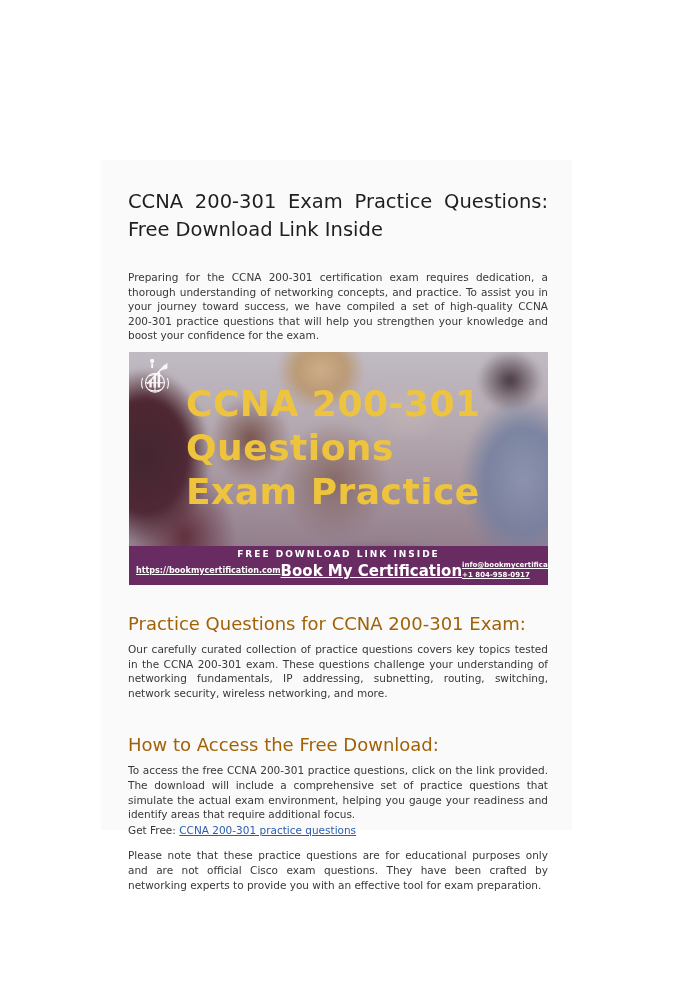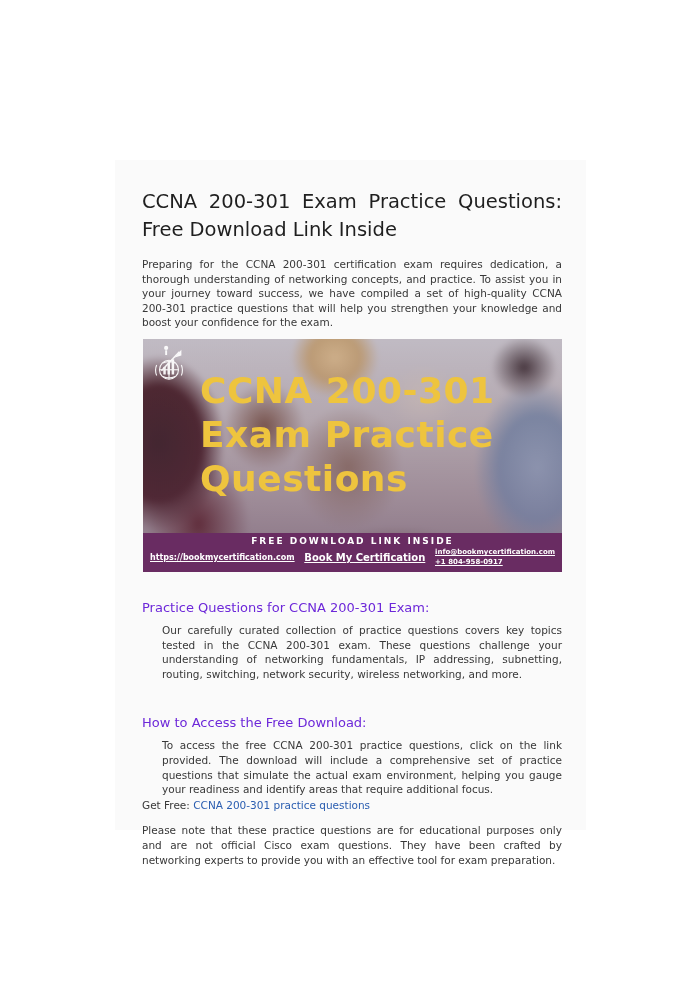--- a/index.html
+++ b/index.html
@@ -1,31 +1,31 @@
 <!DOCTYPE html>
 <html><head>
 <meta charset="utf-8">
 <style>
   * { margin: 0; padding: 0; box-sizing: border-box; }
   html, body { width: 700px; background: #ffffff; font-family: "DejaVu Sans", sans-serif; }
   body { height: 987px; position: relative; overflow: hidden; }
 
   .sheet {
-    position: absolute; left: 115px; top: 160px;
+    position: absolute; left: 101px; top: 160px;
     width: 471px; height: 670px;
     background: #fafafa;
     padding: 28px 24px 0 27px;
   }
 
   .doc-title { color: #1f1f1f; font-size: 19.5px; line-height: 28px; font-weight: 400; }
   .doc-title .line1 { text-align: justify; text-align-last: justify; }
   .doc-title .line2 { text-align: left; }
 
   .para {
-    margin-top: 13px;
+    margin-top: 26px;
     color: #383838; font-size: 10.5px; line-height: 14.6px;
     text-align: justify;
   }
 
   
   .banner {
     position: relative; margin-top: 9px; margin-left: 1px;
     width: 419px; height: 233px; overflow: hidden; background: #b0a8ab; padding-left: 28px;
   }
   .banner-photo {
@@ -58,32 +58,32 @@
     position: absolute; left: 0; right: 0; bottom: 0;
     padding: 2px 7px 5px 7px;
   }
   .bar-tagline {
     text-align: center; color: #ffffff;
     font-size: 9px; font-weight: 600; letter-spacing: 2px;
     padding: 1px 0 2px 0;
   }
   .bar-row { display: flex; justify-content: space-between; align-items: center; color: #ffffff; text-decoration: underline; }
   .bar-site  { font-size: 8px;  font-weight: bold; white-space: nowrap; }
-  .bar-brand { font-size: 10px; font-weight: bold; white-space: nowrap; }
+  .bar-brand { font-size: 15px; font-weight: bold; white-space: nowrap; }
   .bar-contact { font-size: 7px; font-weight: bold; line-height: 1.35; text-align: left; white-space: nowrap; }
 
   
   .section-heading {
-    color: #6d28d9; font-size: 13px; font-weight: 400;
+    color: #a16207; font-size: 18px; font-weight: 400;
   }
   .heading-1 { margin-top: 28px; }
   .heading-2 { margin-top: 34px; }
-  .body-after-heading { margin-top: 8px; margin-left: 20px; }
+  .body-after-heading { margin-top: 8px; }
   .link-line { margin-top: 1px; color: #383838; font-size: 10.5px; line-height: 14.6px; }
-  .doc-link { cursor: pointer; }
+  .doc-link { text-decoration: underline; cursor: pointer; }
   .note-para { margin-top: 11px; }
 </style>
 </head>
 <body>
 
 <div class="sheet">
 
   <div class="doc-title">
     <div class="line1">CCNA 200-301 Exam Practice Questions:</div>
     <div class="line2">Free Download Link Inside</div>
@@ -113,22 +113,22 @@
         <circle cx="17" cy="4" r="2.2"></circle>
         <rect x="16" y="6.5" width="2" height="5"></rect>
       </g>
       <g stroke="#ffffff" fill="none" stroke-width="1.6">
         <path d="M12 28 L31 8"></path>
       </g>
     </svg>
 
     <div class="banner-headline" style="color:#EEC43E;">
       <div>CCNA 200-301</div>
+      <div>Questions</div>
       <div>Exam Practice</div>
-      <div>Questions</div>
     </div>
 
     <div class="banner-bar" style="background:#692C62;">
       <div class="bar-tagline">FREE DOWNLOAD LINK INSIDE</div>
       <div class="bar-row">
         <span class="bar-site">https://bookmycertification.com</span>
         <span class="bar-brand">Book My Certification</span>
         <span class="bar-contact">
           <span>info@bookmycertification.com</span><br>
           <span>+1 804-958-0917</span>

